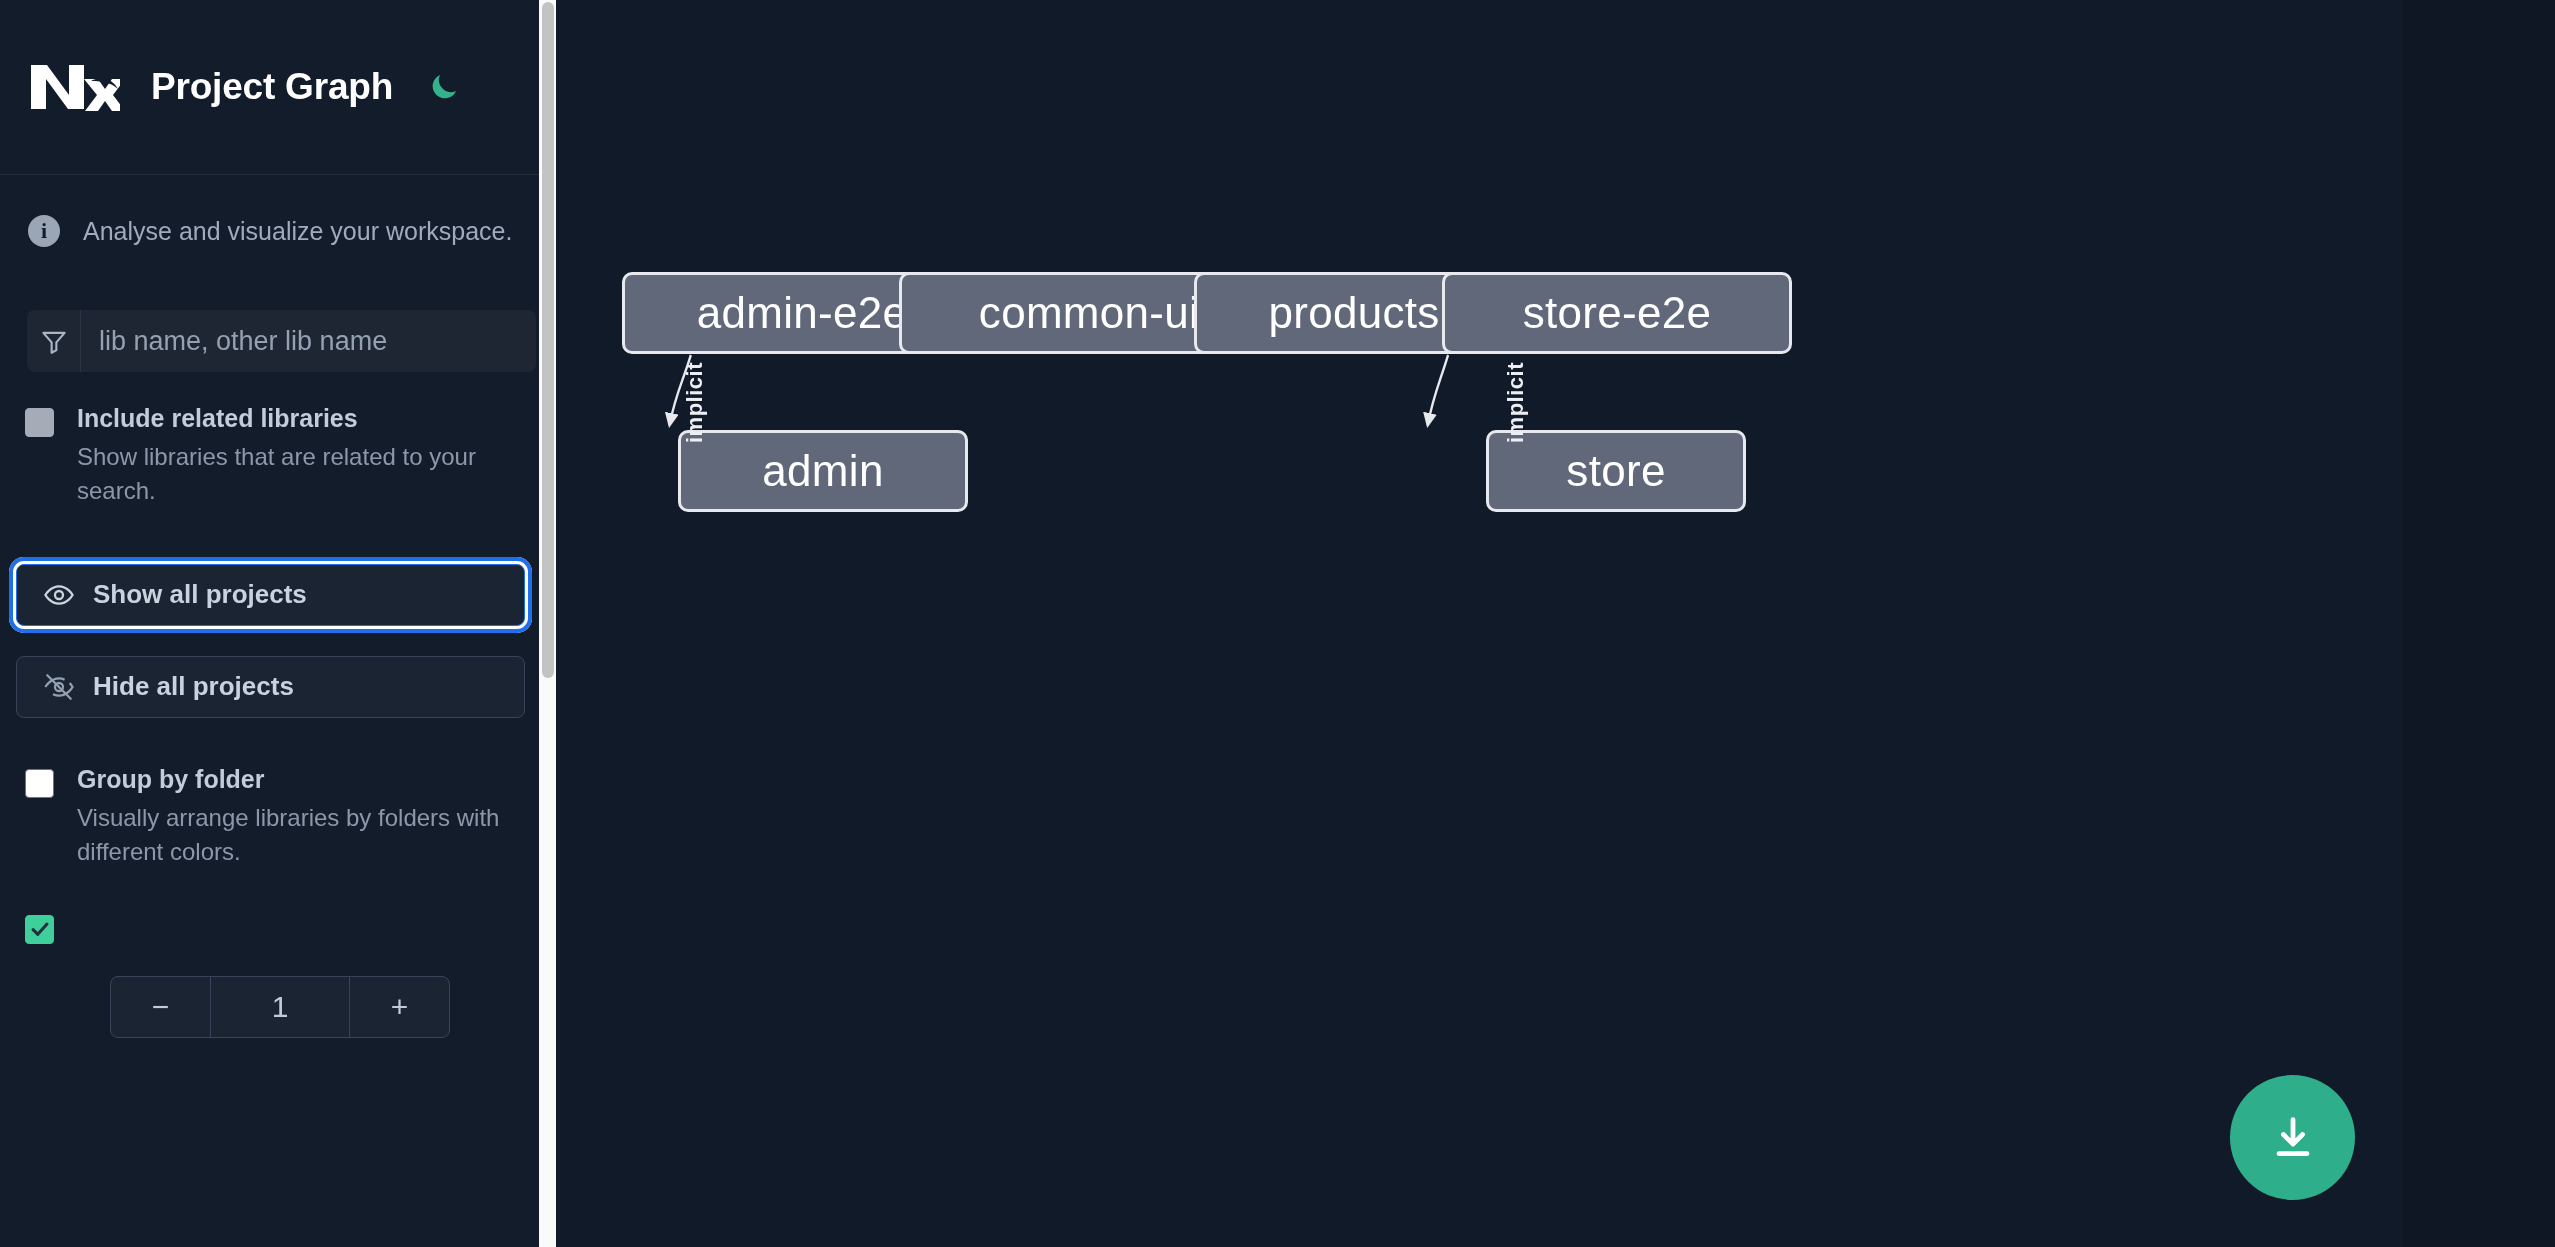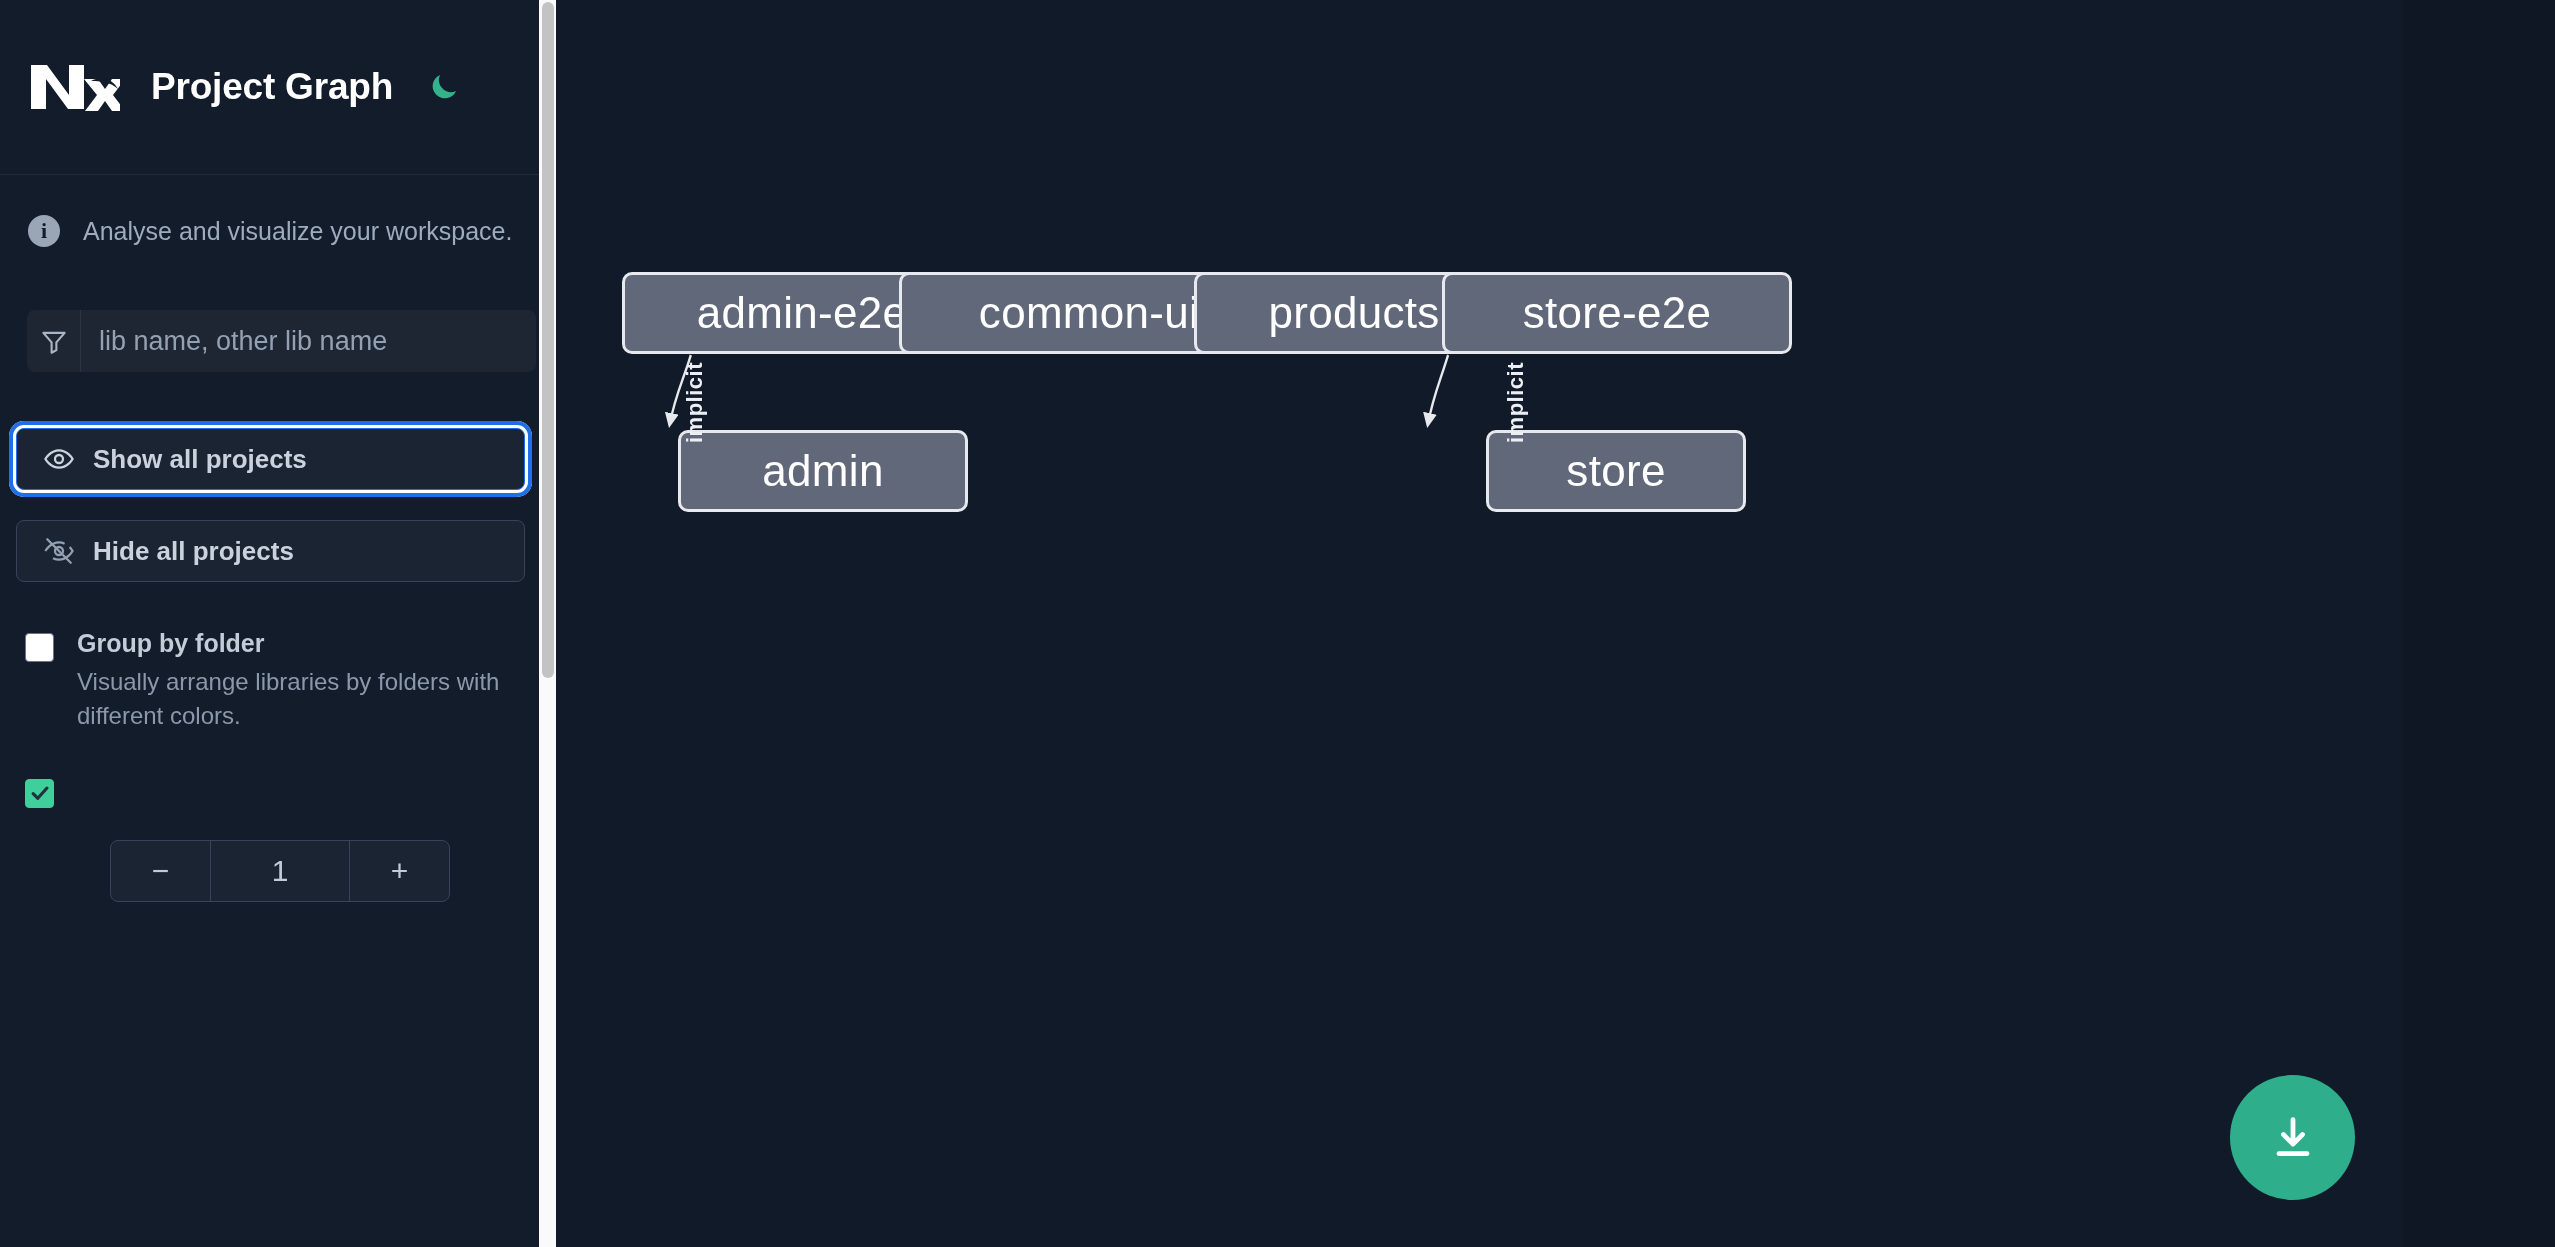--- a/index.html
+++ b/index.html
@@ -320,20 +320,27 @@
 
     <div class="search-wrap">
       <div class="search-icon-box">
         <svg width="30" height="30" viewBox="0 0 24 24" aria-hidden="true">
           <path fill="none" stroke="#aab6c6" stroke-width="1.7" stroke-linejoin="round" d="M3.5 5.5h17l-6.6 7.6v6.2l-3.8 2.1v-8.3L3.5 5.5z"></path>
         </svg>
       </div>
       <input class="search-input" type="text" placeholder="lib name, other lib name" style="">
     </div>
 
+    <div class="check-row">
+      <div class="cb disabled"></div>
+      <div class="check-body">
+        <div class="check-title">Include related libraries</div>
+        <div class="check-desc">Show libraries that are related to your search.</div>
+      </div>
+    </div>
 
     <div id="show-all-wrap">
       <div class="btn focused">
         <span class="b-icon">
           <svg width="32" height="32" viewBox="0 0 24 24" aria-hidden="true">
             <path fill="none" stroke="#cbd4e0" stroke-width="1.7" d="M1.8 12S5.5 5.5 12 5.5 22.2 12 22.2 12 18.5 18.5 12 18.5 1.8 12 1.8 12z"></path>
             <circle cx="12" cy="12" r="3" fill="none" stroke="#cbd4e0" stroke-width="1.7"></circle>
           </svg>
         </span>
         <span class="b-label">Show all projects</span>

